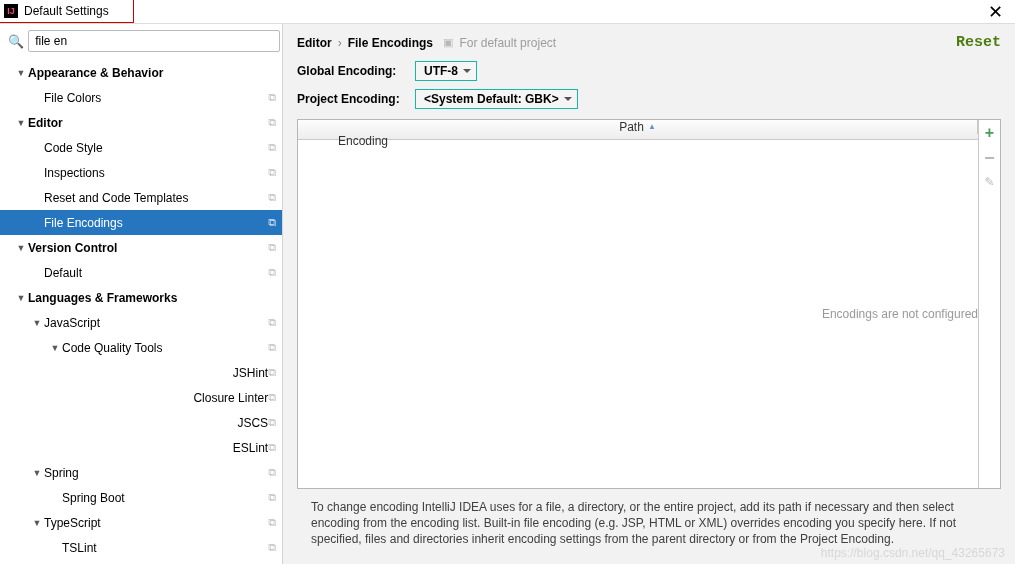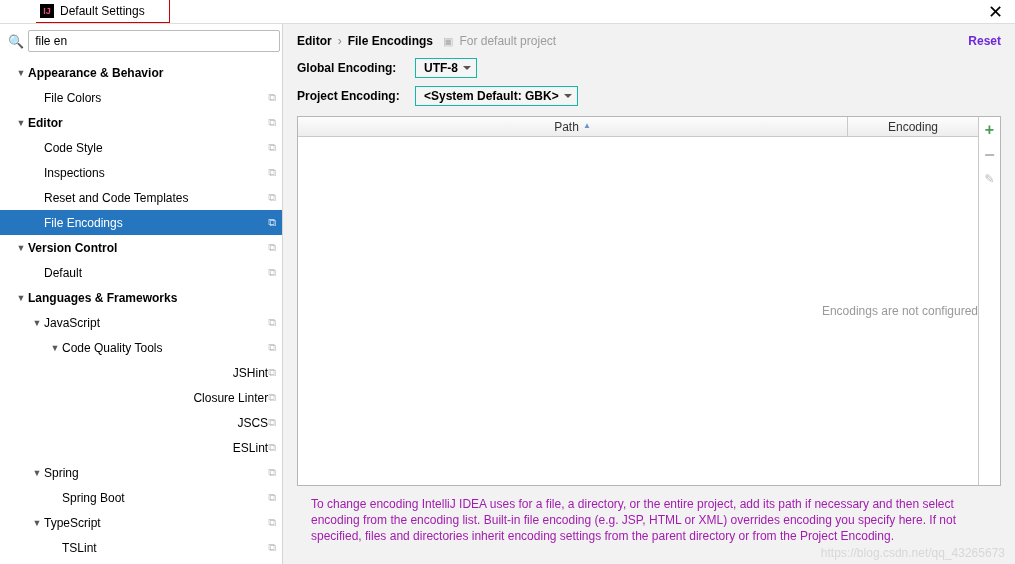--- a/index.html
+++ b/index.html
@@ -1,19 +1,19 @@
 <!DOCTYPE html>
 <html><head>
 <meta charset="utf-8">
 <style>
 * { box-sizing: border-box; margin: 0; padding: 0; font-family: "Segoe UI", Arial, sans-serif; }
 body { background: #fff; width: 1015px; height: 564px; overflow: hidden; font-size: 12px; color: #000; }
 
 
-.titlebar { height: 24px; display: flex; align-items: center; justify-content: space-between; border-bottom: 1px solid #ddd; padding-left: 36px; }
+.titlebar { height: 24px; display: flex; align-items: center; justify-content: space-between; border-bottom: 1px solid #ddd; }
 .title-left { display: flex; align-items: center; gap: 6px; padding-left: 4px; border: 1px solid #c00; border-top: none; border-left: none; padding-right: 24px; height: 100%; }
 .app-icon { width: 14px; height: 14px; background: #000; display: inline-flex; align-items: center; justify-content: center; color: #eb4e7a; font-size: 9px; font-weight: bold; }
 .title-txt { font-size: 12px; }
 .close-icon { font-size: 18px; padding: 0 12px; cursor: pointer; }
 
 .body-wrap { display: flex; height: calc(100% - 24px); }
 
 
 .sidebar { width: 283px; border-right: 1px solid #d4d4d4; display: flex; flex-direction: column; }
 .search-row { padding: 6px 8px; display: flex; align-items: center; gap: 4px; }
@@ -37,41 +37,41 @@
 .ind3 { padding-left: 66px; text-align: right; }
 
 
 .main { flex: 1; display: flex; flex-direction: column; background: #f2f2f2; }
 .crumb-row { display: flex; align-items: center; padding: 10px 14px 8px; gap: 6px; }
 .crumb1 { font-weight: 600; color: #000; }
 .crumb-sep { color: #888; }
 .crumb2 { font-weight: 600; color: #000; }
 .proj-ico { color: #b7b7b7; font-size: 11px; margin-left: 4px; }
 .proj-txt { color: #9c9c9c; font-size: 12px; }
-.reset { margin-left: auto; color: #6d28d9; font-weight: 600; cursor: pointer; font-size: 12px; }
+.reset { margin-left: auto; color: #4d7c0f; font-weight: 600; cursor: pointer; font-size: 15px; font-family: Liberation Mono, monospace; }
 
 .enc-row { display: flex; align-items: center; padding: 2px 14px 6px; gap: 8px; font-weight: bold; }
 .enc-lbl { min-width: 110px; }
 .combo { background: #f5f5f5; border: 1px solid #14b8a6; padding: 2px 18px 2px 8px; font-size: 12px; position: relative; cursor: pointer; display: inline-flex; align-items: center; }
 .combo::after { content: ""; position: absolute; right: 5px; top: 50%; width: 0; height: 0; border-left: 4px solid transparent; border-right: 4px solid transparent; border-top: 4px solid #555; transform: translateY(-50%); }
 
 .table-area { margin: 4px 14px 6px; background: #fff; border: 1px solid #b6b6b6; display: flex; height: 370px; }
 .table-main { flex: 1; display: flex; flex-direction: column; }
-.thead { display: flex; height: 20px; background: linear-gradient(#fdfdfd,#ededed); border-bottom: 1px solid #c9c9c9; }
+.thead { display: flex; height: 20px; background: linear-gradient(#fdfdfd,#ededed); border-bottom: 1px solid #c9c9c9; flex-direction: column; }
 .th { display: flex; align-items: center; justify-content: center; gap: 4px; font-size: 12px; color: #333; border-right: 1px solid #c9c9c9; }
 .th-path { flex: 1; }
 .th-enc { width: 130px; border-right: none; }
 .sort-ico { color: #6b94c5; font-size: 8px; margin-top: -2px; }
 .tbody { flex: 1; display: flex; align-items: center; justify-content: flex-end; color: #999; }
 .table-toolbar { width: 22px; border-left: 1px solid #c9c9c9; display: flex; flex-direction: column; align-items: center; padding-top: 4px; gap: 6px; }
 .tool-add { color: #499c54; font-size: 16px; font-weight: bold; cursor: pointer; }
 .tool-rem { color: #b8b8b8; font-size: 18px; font-weight: bold; cursor: default; }
 .tool-edit { color: #b8b8b8; font-size: 12px; cursor: default; }
 
-.help { padding: 4px 28px 8px; font-size: 12px; line-height: 1.35; color: #a21caf; }
+.help { padding: 4px 28px 8px; font-size: 12px; line-height: 1.35; color: #404040; }
 
 .watermark { position: absolute; right: 10px; bottom: 4px; color: #d7d7d7; font-size: 12px; pointer-events: none; }
 </style>
 </head>
 <body>
 
 <div class="titlebar">
   <div class="title-left">
     <span class="app-icon">IJ</span>
     <span class="title-txt">Default Settings</span>

